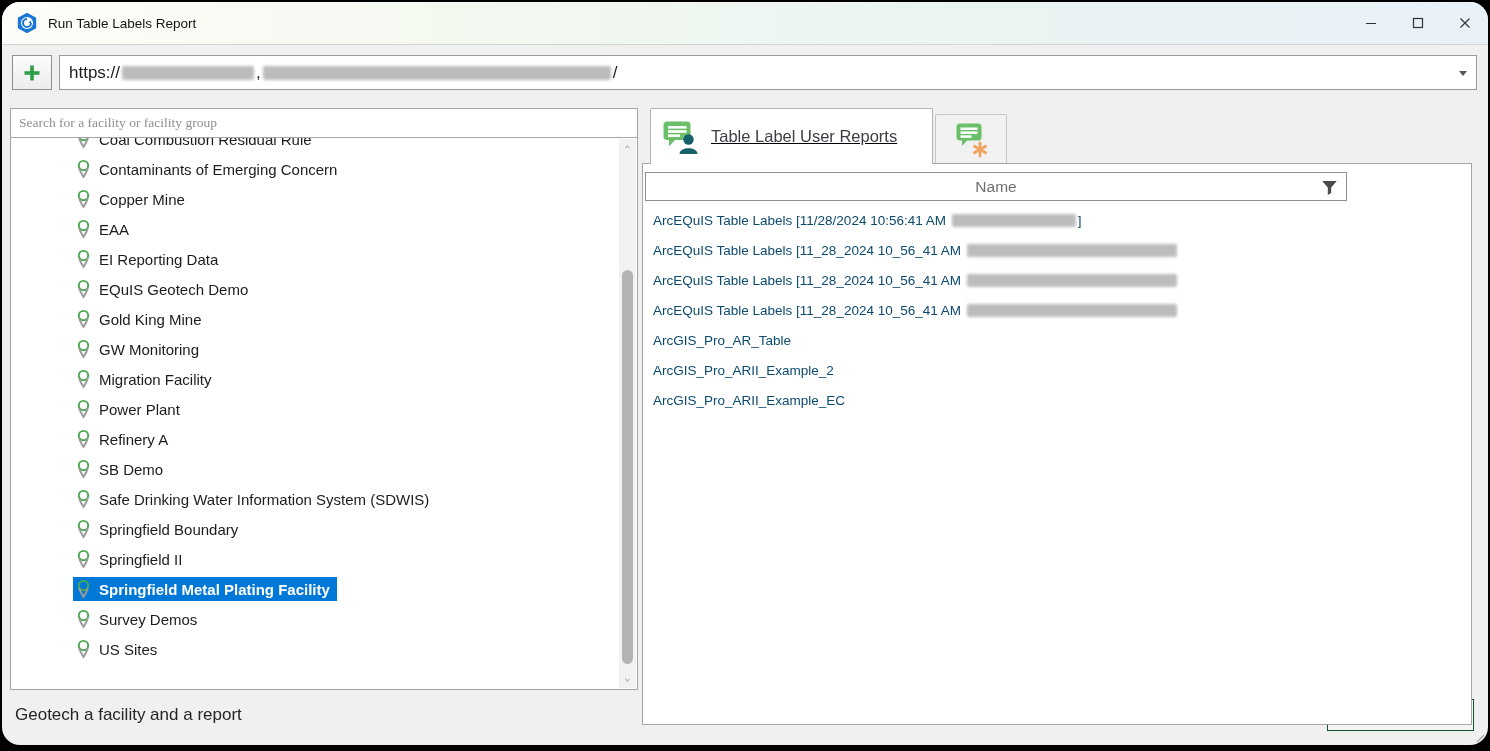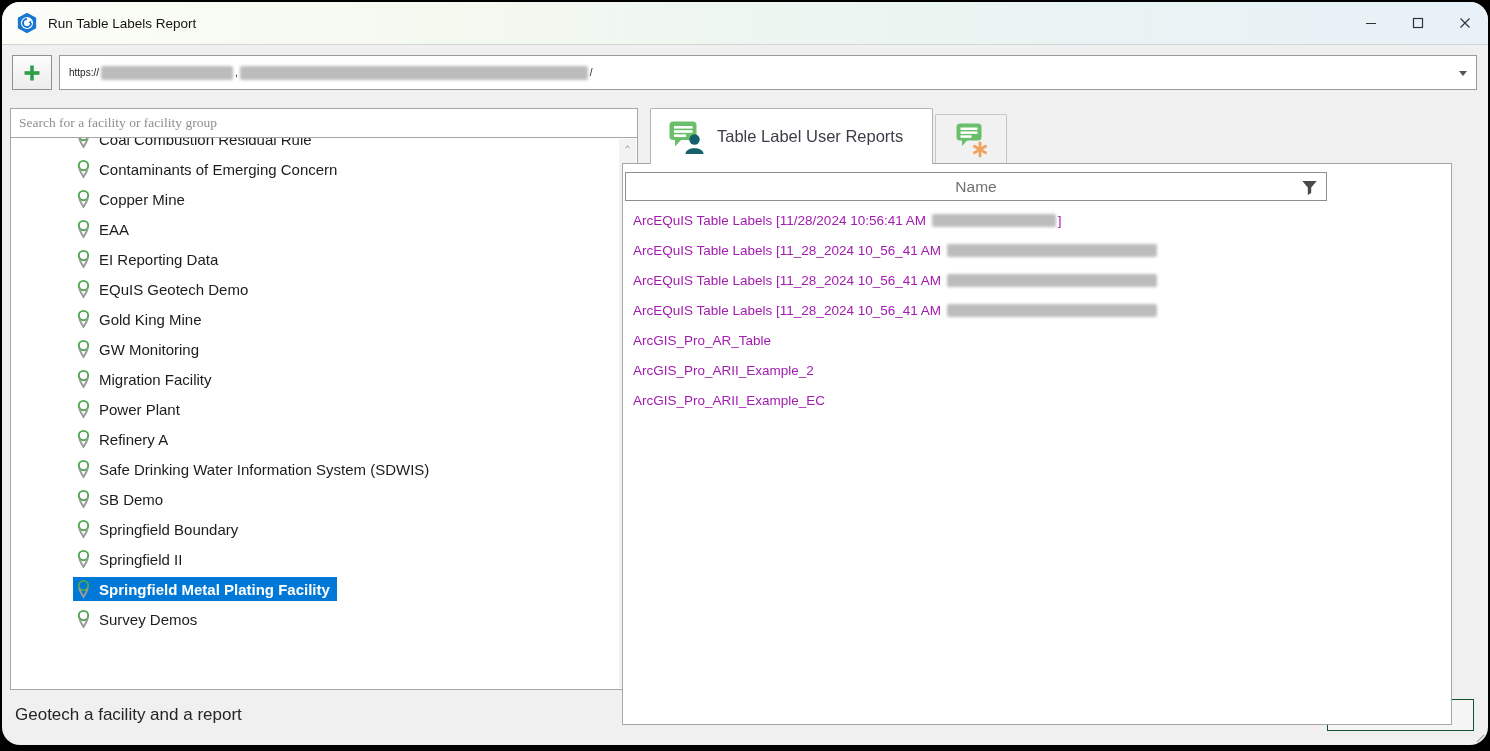--- a/index.html
+++ b/index.html
@@ -26,21 +26,21 @@
   .add-btn{
     position:absolute;left:10px;top:53px;width:40px;height:35px;
     background:linear-gradient(#fdfdfd,#ececec);
     border:1px solid #8f8f8f;display:flex;align-items:center;justify-content:center;
   }
   .url-combo{
     position:absolute;left:57px;top:53px;right:11px;height:35px;box-sizing:border-box;
     background:#fff;border:1px solid #9a9a9a;
     display:flex;align-items:center;padding:0 24px 0 9px;
   }
-  .url-text{font-size:10px;color:#1d1d1d;display:flex;align-items:center;gap:2px;white-space:nowrap;}
+  .url-text{font-size:17px;color:#1d1d1d;display:flex;align-items:center;gap:2px;white-space:nowrap;}
   .combo-arrow{
     position:absolute;right:9px;top:15px;width:0;height:0;
     border-left:4px solid transparent;border-right:4px solid transparent;border-top:5px solid #555;
   }
   .redact{
     display:inline-block;background:#bcbcbc;border-radius:2px;height:14px;
     filter:blur(1.6px);vertical-align:middle;
   }
   .url-r1{width:132px;}
   .url-r2{width:348px;}
@@ -71,43 +71,43 @@
   .vscroll{position:absolute;top:1px;right:1px;bottom:1px;width:17px;background:#f2f2f2;}
   .vs-btn{position:absolute;left:0;width:17px;height:16px;display:flex;align-items:center;justify-content:center;background:#f2f2f2;border:none;}
   .vs-up{top:0;}
   .vs-down{bottom:0;}
   .vs-thumb{position:absolute;left:3px;width:11px;border-radius:5.5px;background:#b3b3b3;top:131px;height:394px;}
   
   .tab{position:absolute;box-sizing:border-box;display:flex;align-items:center;}
   .tab-active{
     left:648px;top:106px;width:283px;height:56px;background:#fff;
     border:1px solid #b3b3b3;border-bottom:none;z-index:3;
-    padding-left:17px;gap:13px;border-top-left-radius:2px;border-top-right-radius:2px;
+    padding-left:11px;gap:13px;border-top-left-radius:2px;border-top-right-radius:2px;text-decoration:underline;
   }
   .tab-label{font-size:16.5px;color:#3d3d47;white-space:nowrap;}
   .tab-inactive{
     left:933px;top:112px;width:72px;height:50px;background:#f1f1f1;
     border:1px solid #c6c6c6;border-bottom:none;z-index:1;
     justify-content:center;border-top-left-radius:2px;border-top-right-radius:2px;
   }
   
   .report-panel{
-    position:absolute;left:620px;top:161px;width:830px;height:562px;box-sizing:border-box;
+    position:absolute;left:640px;top:161px;width:830px;height:562px;box-sizing:border-box;
     background:#fff;border:1px solid #a6a6a6;z-index:2;
   }
   .report-header{
     position:absolute;left:2px;top:8px;width:702px;height:29px;box-sizing:border-box;
     border:1px solid #8f8f8f;background:#fff;
     display:flex;align-items:center;justify-content:center;
   }
   .report-header-label{font-size:15.5px;color:#707070;}
   .filter-btn{position:absolute;right:7px;top:4px;width:20px;height:20px;background:transparent;border:none;padding:0;display:flex;align-items:center;justify-content:center;}
   .report-list{position:absolute;left:1px;top:41px;right:1px;}
   .report-row{height:30px;display:flex;align-items:center;padding-left:9px;}
-  .report-text{font-size:13.5px;color:#a21caf;white-space:pre;}
+  .report-text{font-size:13.5px;color:#0c4a6e;white-space:pre;}
   
   .status-msg{position:absolute;left:13px;top:703px;font-size:17px;color:#252525;}
   .next-btn{
     position:absolute;left:1325px;top:697px;width:147px;height:32px;box-sizing:border-box;
     background:#f5f5f5;border:1px solid #14532d;
     font-family:"Liberation Sans",sans-serif;font-size:17px;color:#a3a3a3;
   }
   .resize-grip{position:absolute;right:3px;bottom:2px;}
 </style>
 </head>
@@ -263,38 +263,38 @@
   </svg>
             <span class="facility-label">Refinery A</span>
           </span>
         </div>
         <div class="facility-item">
           <span class="facility-content">
             <svg class="pin-svg" width="15" height="20" viewBox="0 0 15 20">
     <circle cx="7.5" cy="6.6" r="4.7" fill="none" stroke="#4aa94e" stroke-width="1.9"></circle>
     <path d="M3.4 9.9 C4.5 13.4 6.2 16 7.5 17.9 C8.8 16 10.5 13.4 11.6 9.9" fill="none" stroke="#9a9a9a" stroke-width="1.9" stroke-linecap="round"></path>
   </svg>
+            <span class="facility-label">SB Demo</span>
+          </span>
+        </div>
+        <div class="facility-item">
+          <span class="facility-content">
+            <svg class="pin-svg" width="15" height="20" viewBox="0 0 15 20">
+    <circle cx="7.5" cy="6.6" r="4.7" fill="none" stroke="#4aa94e" stroke-width="1.9"></circle>
+    <path d="M3.4 9.9 C4.5 13.4 6.2 16 7.5 17.9 C8.8 16 10.5 13.4 11.6 9.9" fill="none" stroke="#9a9a9a" stroke-width="1.9" stroke-linecap="round"></path>
+  </svg>
             <span class="facility-label">Safe Drinking Water Information System (SDWIS)</span>
           </span>
         </div>
         <div class="facility-item">
           <span class="facility-content">
             <svg class="pin-svg" width="15" height="20" viewBox="0 0 15 20">
     <circle cx="7.5" cy="6.6" r="4.7" fill="none" stroke="#4aa94e" stroke-width="1.9"></circle>
     <path d="M3.4 9.9 C4.5 13.4 6.2 16 7.5 17.9 C8.8 16 10.5 13.4 11.6 9.9" fill="none" stroke="#9a9a9a" stroke-width="1.9" stroke-linecap="round"></path>
   </svg>
-            <span class="facility-label">SB Demo</span>
-          </span>
-        </div>
-        <div class="facility-item">
-          <span class="facility-content">
-            <svg class="pin-svg" width="15" height="20" viewBox="0 0 15 20">
-    <circle cx="7.5" cy="6.6" r="4.7" fill="none" stroke="#4aa94e" stroke-width="1.9"></circle>
-    <path d="M3.4 9.9 C4.5 13.4 6.2 16 7.5 17.9 C8.8 16 10.5 13.4 11.6 9.9" fill="none" stroke="#9a9a9a" stroke-width="1.9" stroke-linecap="round"></path>
-  </svg>
             <span class="facility-label">Springfield Boundary</span>
           </span>
         </div>
         <div class="facility-item">
           <span class="facility-content">
             <svg class="pin-svg" width="15" height="20" viewBox="0 0 15 20">
     <circle cx="7.5" cy="6.6" r="4.7" fill="none" stroke="#4aa94e" stroke-width="1.9"></circle>
     <path d="M3.4 9.9 C4.5 13.4 6.2 16 7.5 17.9 C8.8 16 10.5 13.4 11.6 9.9" fill="none" stroke="#9a9a9a" stroke-width="1.9" stroke-linecap="round"></path>
   </svg>
             <span class="facility-label">Springfield II</span>
@@ -309,20 +309,29 @@
             <span class="facility-label">Springfield Metal Plating Facility</span>
           </span>
         </div>
         <div class="facility-item">
           <span class="facility-content">
             <svg class="pin-svg" width="15" height="20" viewBox="0 0 15 20">
     <circle cx="7.5" cy="6.6" r="4.7" fill="none" stroke="#4aa94e" stroke-width="1.9"></circle>
     <path d="M3.4 9.9 C4.5 13.4 6.2 16 7.5 17.9 C8.8 16 10.5 13.4 11.6 9.9" fill="none" stroke="#9a9a9a" stroke-width="1.9" stroke-linecap="round"></path>
   </svg>
             <span class="facility-label">Survey Demos</span>
+          </span>
+        </div>
+        <div class="facility-item">
+          <span class="facility-content">
+            <svg class="pin-svg" width="15" height="20" viewBox="0 0 15 20">
+    <circle cx="7.5" cy="6.6" r="4.7" fill="none" stroke="#4aa94e" stroke-width="1.9"></circle>
+    <path d="M3.4 9.9 C4.5 13.4 6.2 16 7.5 17.9 C8.8 16 10.5 13.4 11.6 9.9" fill="none" stroke="#9a9a9a" stroke-width="1.9" stroke-linecap="round"></path>
+  </svg>
+            <span class="facility-label">US Sites</span>
           </span>
         </div>
       </div>
     <div class="vscroll">
       <button class="vs-btn vs-up">
         <svg width="9" height="6" viewBox="0 0 9 6">
             <polyline points="0.8,4.8 4.5,1.2 8.2,4.8" fill="none" stroke="#5f5f5f" stroke-width="1.3"></polyline>
           </svg>
       </button>
       <div class="vs-thumb"></div>

